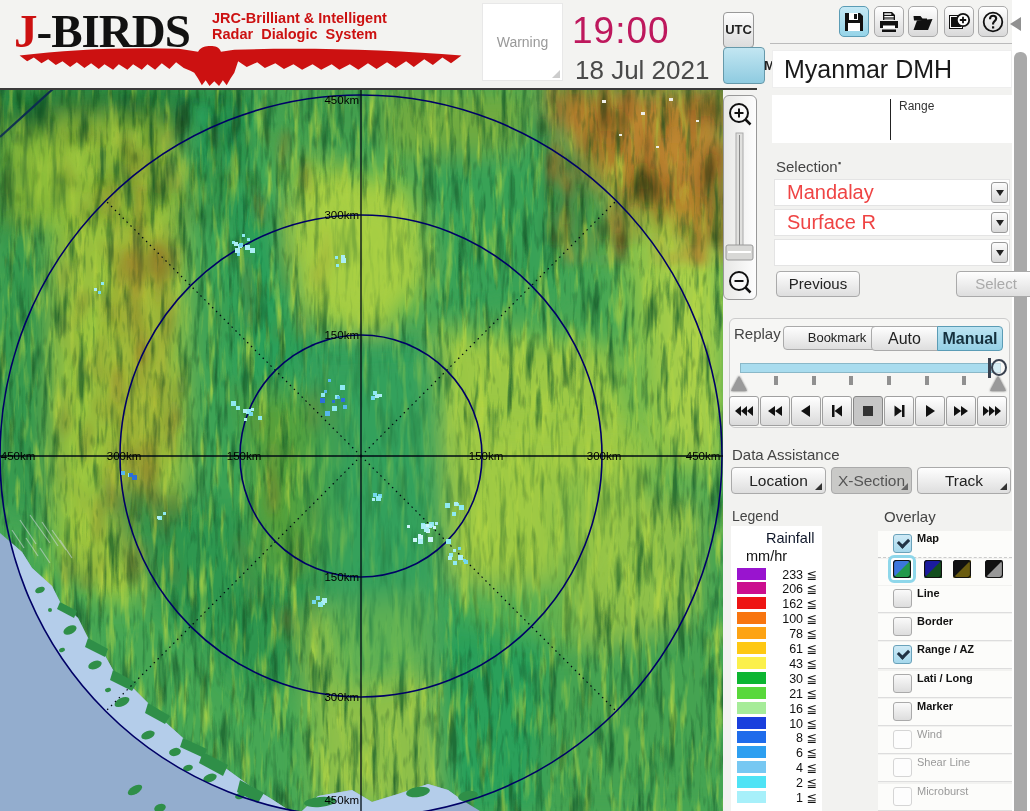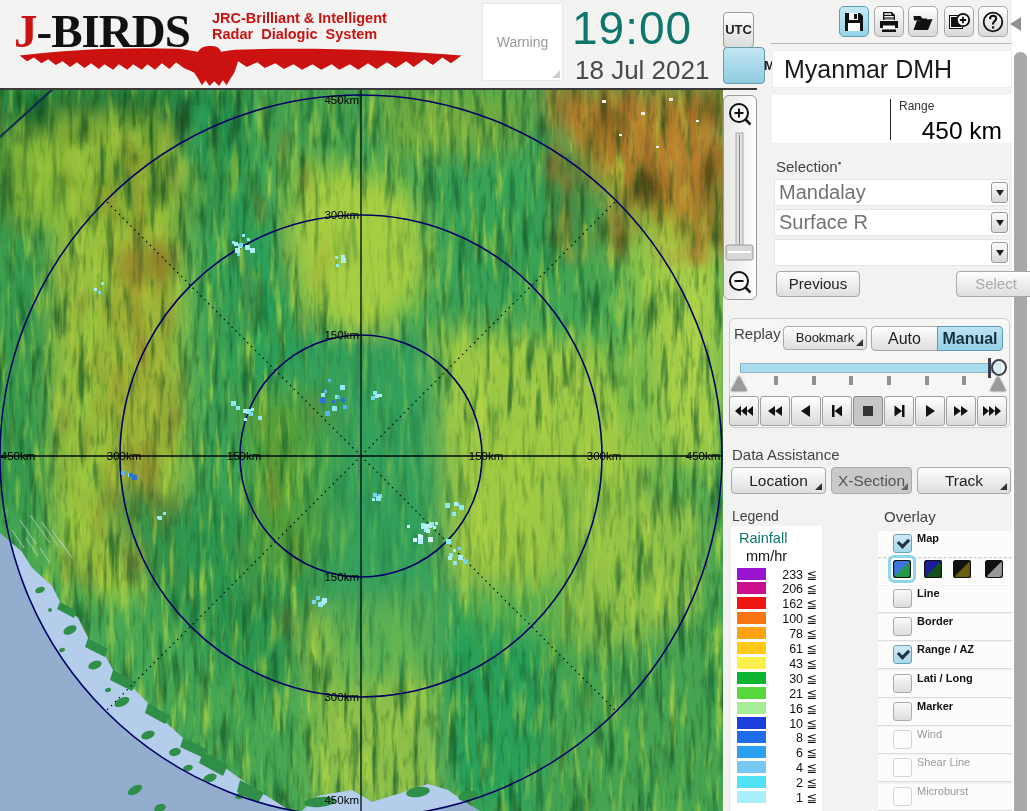--- a/index.html
+++ b/index.html
@@ -4,62 +4,62 @@
   font-family:"Liberation Sans",sans-serif;background:#f2f2f0;}
 *{box-sizing:border-box;}
 .abs{position:absolute;}
 #stage{position:relative;width:1030px;height:811px;}
 
 #hdr{left:0;top:0;width:1030px;height:90px;background:#f3f3f1;}
 #logoJ{left:14px;top:4px;font-family:"Liberation Serif",serif;font-weight:bold;font-size:47px;letter-spacing:-1px;color:#111;}
 #logoJ .red{color:#cc1111;}
 #logosub{left:212px;top:10px;color:#cc1111;font-weight:bold;font-size:14.5px;line-height:16px;letter-spacing:0px;}
 #warnbox{left:482px;top:3px;width:81px;height:78px;background:#fff;border:1px solid #e8e8e8;color:#999;font-size:14px;display:flex;align-items:center;justify-content:center;}
-#timebig{left:572px;top:1px;font-size:46px;color:#0f766e;letter-spacing:1px;}
+#timebig{left:572px;top:10px;font-size:37px;color:#be185d;letter-spacing:1px;}
 #datetxt{left:575px;top:55px;font-size:26px;color:#4a4a4a;}
 .tzbtn{left:723px;width:31px;text-align:center;font-size:13px;font-weight:bold;color:#222;border:1px solid #999;border-radius:4px;}
 #utc{top:12px;height:36px;line-height:34px;background:linear-gradient(#fdfdfd,#dcdcdc);}
 #mmt{top:47px;height:37px;line-height:35px;background:linear-gradient(#c2e6f2,#8fcbe0);border-color:#6699aa;padding-left:40px;}
 .tbtn{top:6px;width:30px;height:31px;border:1px solid #aaa;border-radius:5px;background:linear-gradient(#ffffff,#d9d9d9);display:flex;align-items:center;justify-content:center;}
 .tbtn.sel{background:linear-gradient(#c5e9f5,#96d4e8);border-color:#5b9cb5;}
 #hdrline{left:770px;top:43px;width:242px;height:1px;background:#bbb;}
 #collapse{left:1010px;top:17px;width:0;height:0;border-top:7px solid transparent;border-bottom:7px solid transparent;border-right:11px solid #909090;}
 #rightwhite{left:1012px;top:0px;width:18px;height:811px;background:#ffffff;}
 #scrollbar{left:1014px;top:52px;width:13px;height:759px;background:#a9a9a9;border-radius:6px 6px 0 0;}
 
 #dmhbox{left:772px;top:50px;width:240px;height:38px;background:#fff;border:1px solid #eee;font-size:25px;color:#1a1a1a;padding-left:11px;line-height:36px;}
 #rangebox{left:772px;top:95px;width:240px;height:48px;background:#fff;}
 #rangeline{left:890px;top:99px;width:1px;height:41px;background:#222;}
 #rangelbl{left:899px;top:99px;font-size:12px;color:#333;}
 #rangeval{left:860px;top:117px;width:142px;text-align:right;font-size:24.5px;color:#000;}
 #sellbl{left:776px;top:158px;font-size:15px;color:#444;}
-.drop{left:774px;width:236px;height:27px;background:#fff;border:1px solid #e4e4e4;font-size:20px;color:#737373;padding-left:4px;line-height:25px;}
+.drop{left:774px;width:236px;height:27px;background:#fff;border:1px solid #e4e4e4;font-size:20px;color:#ef4444;padding-left:12px;line-height:25px;}
 .droparr{left:991px;width:17px;height:21px;border:1px solid #999;border-radius:3px;background:linear-gradient(#fcfcfc,#d8d8d8);display:flex;align-items:center;justify-content:center;}
 .droparr:after{content:"";width:0;height:0;border-left:4px solid transparent;border-right:4px solid transparent;border-top:6px solid #222;}
 .pbtn{height:26px;border:1px solid #aaa;border-radius:4px;background:linear-gradient(#fefefe,#dedede);font-size:15px;color:#222;text-align:center;}
 
 #rgrp{left:729px;top:318px;width:281px;height:110px;border:1px solid #ccc;border-radius:6px;background:#f6f6f4;}
 #replaylbl{left:734px;top:325px;font-size:15px;color:#444;}
-#bookmark{left:783px;top:326px;width:84px;height:24px;font-size:13px;line-height:22px;}
+#bookmark{left:783px;top:326px;width:108px;height:24px;font-size:13px;line-height:22px;}
 #autobtn{left:871px;top:326px;width:67px;height:25px;font-size:16px;line-height:23px;border-radius:4px 0 0 4px;}
 #manualbtn{left:937px;top:326px;width:66px;height:25px;font-size:16px;font-weight:bold;line-height:23px;background:linear-gradient(#bce4f2,#95d0e5);border-color:#5b9cb5;border-radius:0 4px 4px 0;color:#15303d;}
 #slidertrack{left:740px;top:363px;width:261px;height:10px;background:#a9dcee;border:1px solid #8ab8c8;}
 #sliderthumb{left:991px;top:359px;width:16px;height:17px;border:2px solid #39414f;border-radius:50%;background:rgba(252,252,252,.55);}
 #sliderbar{left:988px;top:358px;width:2.5px;height:20px;background:#39414f;}
 .tri{width:0;height:0;border-left:8px solid transparent;border-right:8px solid transparent;border-bottom:15px solid #9a9a9a;filter:drop-shadow(0 0 1px #555);}
 .tick{width:4px;height:9px;background:#909090;top:376px;}
 .pbbtn{top:396px;width:30px;height:30px;border:1px solid #a0a0a0;border-radius:3px;background:linear-gradient(#ffffff,#dadada);display:flex;align-items:center;justify-content:center;}
 .pbbtn.stop{background:#c6c6c6;border-color:#888;}
 #dalbl{left:732px;top:446px;font-size:15px;color:#444;}
 .dabtn{top:467px;height:27px;font-size:15.5px;line-height:25px;}
 .cornertri{position:absolute;right:3px;bottom:3px;width:0;height:0;border-left:7px solid transparent;border-bottom:7px solid #333;}
 #leglbl{left:732px;top:508px;font-size:14px;color:#444;}
 #ovlbl{left:884px;top:508px;font-size:15px;color:#444;}
 #legbox{left:731px;top:526px;width:91px;height:285px;background:#fff;}
-#rainlbl{left:739px;top:530px;font-size:14.5px;color:#0f766e;}
+#rainlbl{left:766px;top:530px;font-size:14.5px;color:#0f172a;}
 #mmhrlbl{left:746px;top:548px;font-size:14.5px;color:#111;}
 .sw{left:737px;width:29px;height:12px;}
 .swlbl{width:59px;text-align:right;font-size:12.5px;color:#111;}
 
 .ovrow{left:878px;width:134px;height:27px;background:#fcfcfa;border-bottom:1px solid #ddd;}
 .cb{position:absolute;left:15px;top:3px;width:19px;height:19px;border:1px solid #aaa;border-radius:3px;background:linear-gradient(#fafafa,#ddd);}
 .cb.on{background:linear-gradient(#cfeaf6,#a5d8ec);border-color:#6aa2ba;}
 .cb.dis{background:#fdfdfd;border-color:#d5d5d5;}
 .cb.on:after{content:"";position:absolute;left:4px;top:3px;width:8px;height:5px;border-left:3px solid #234;border-bottom:3px solid #234;transform:rotate(-45deg);}
 .ovtxt{position:absolute;left:39px;top:1px;font-size:11px;font-weight:bold;color:#111;white-space:nowrap;}
@@ -399,21 +399,20 @@
     <line x1="5" y1="157" x2="28" y2="157" stroke="#fff" stroke-width="2"></line>
     <circle cx="16" cy="186" r="9" fill="#f8f8f8" stroke="#111" stroke-width="2"></circle>
     <path d="M11.5 186h9" stroke="#111" stroke-width="2"></path>
     <path d="M22.5 192.5l5 5" stroke="#111" stroke-width="2.5"></path>
   </svg>
 
   <div class="abs" id="dmhbox">Myanmar DMH</div>
   <div class="abs" id="rangebox"></div>
   <div class="abs" id="rangeline"></div>
   <div class="abs" id="rangelbl">Range</div>
-  <div class="abs" id="rangeval">450 km</div>
   <div class="abs" id="sellbl">Selection<span style="font-size:9px;vertical-align:super">▪</span></div>
   <div class="abs drop" style="top:179px">Mandalay</div>
     <div class="abs droparr" style="top:182px"></div>
   <div class="abs drop" style="top:209px">Surface R</div>
     <div class="abs droparr" style="top:212px"></div>
   <div class="abs drop" style="top:239px"></div>
     <div class="abs droparr" style="top:242px"></div>
   <div class="abs pbtn" style="left:776px;top:271px;width:84px;line-height:24px;">Previous</div>
   <div class="abs pbtn" style="left:956px;top:271px;width:80px;line-height:24px;color:#aaa;">Select</div>
 

